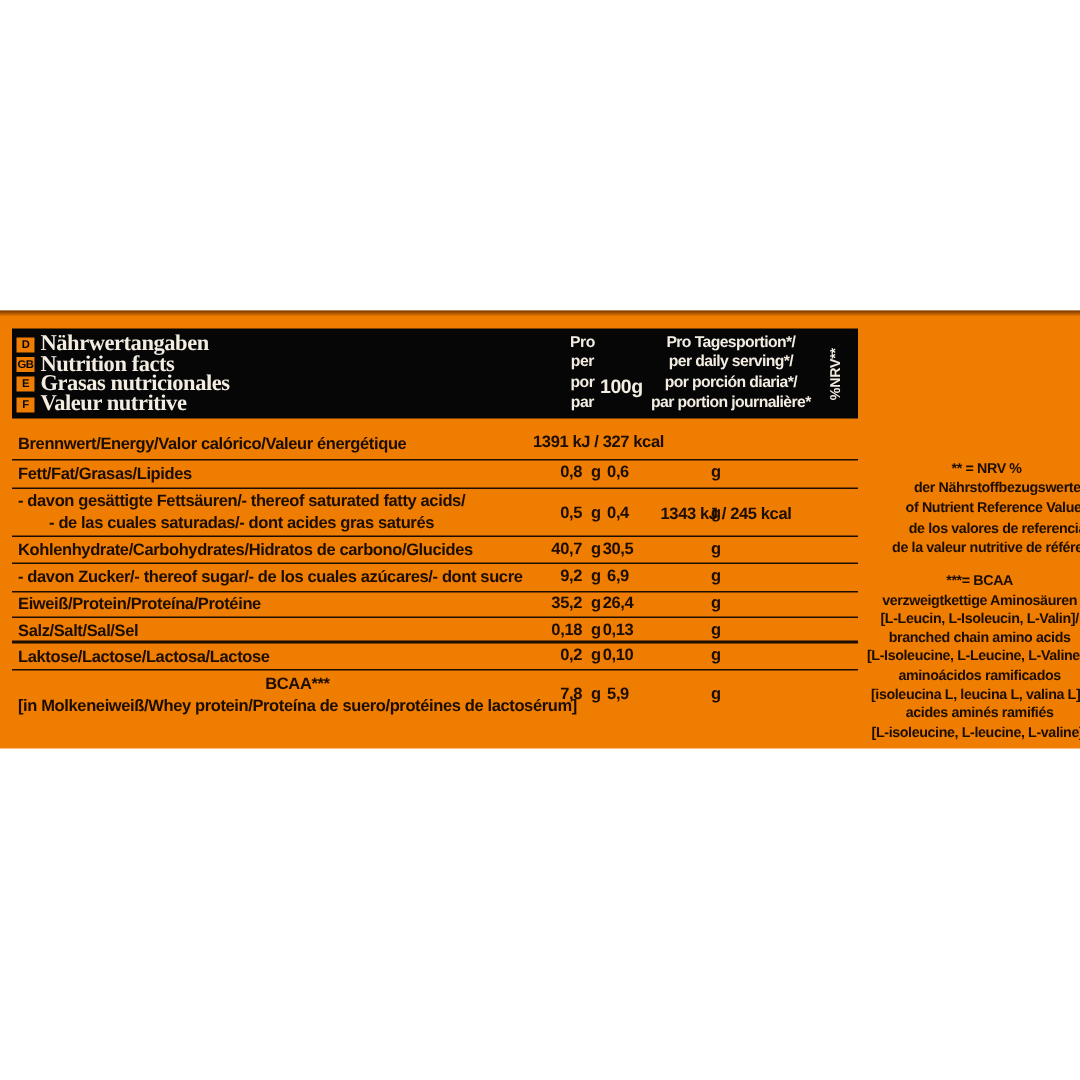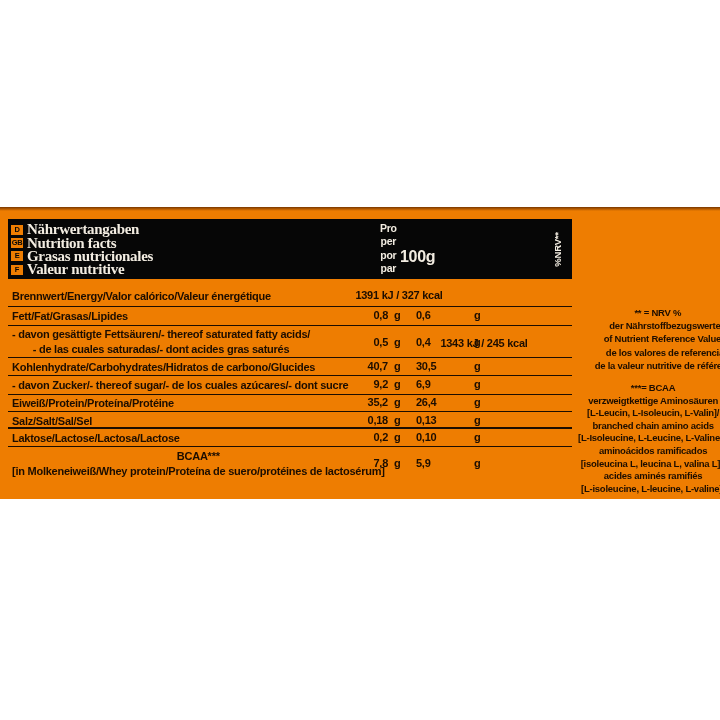--- a/index.html
+++ b/index.html
@@ -23,32 +23,32 @@
   }
   .langcol{position:absolute;left:3px;top:4px;}
   .langrow{display:flex;align-items:center;height:13.4px;}
   .langbox{
     width:12px;height:10px;background:#EE7D01;color:#060606;
     font-size:7.5px;line-height:10px;text-align:center;margin-right:4px;
     letter-spacing:-0.3px;flex:0 0 auto;
   }
   .langlbl{font-size:15px;letter-spacing:-0.3px;font-family:Liberation Serif, serif;}
   .percol{position:absolute;left:372px;top:3px;font-size:10.5px;line-height:13.4px;letter-spacing:-0.3px;}
-  .amount{position:absolute;left:392px;top:0;height:76px;display:flex;align-items:center;font-size:16px;letter-spacing:-0.3px;}
+  .amount{position:absolute;left:392px;top:0;height:76px;display:flex;align-items:center;font-size:13px;letter-spacing:-0.3px;}
   .servcol{position:absolute;left:426px;top:3px;font-size:10.5px;line-height:13.4px;letter-spacing:-0.4px;}
   .nrvcol{position:absolute;left:532px;top:0;width:34px;height:60px;display:flex;align-items:center;justify-content:center;}
   .nrvcol span{transform:rotate(-90deg);white-space:nowrap;font-size:9.5px;letter-spacing:-0.2px;}
   
   .row{position:absolute;left:8px;width:564px;font-size:11px;letter-spacing:-0.25px;}
   .lbl{position:absolute;left:4px;top:0;line-height:14.8px;}
   .val-wide1{position:absolute;left:321px;top:0;width:140px;text-align:center;}
   .val-wide2{position:absolute;left:406px;top:0;width:140px;text-align:center;margin-top:48px;}
   .num1{position:absolute;left:292px;top:0;width:88px;text-align:right;}
   .unit1{position:absolute;left:386px;top:0;}
-  .num2{position:absolute;left:372px;top:0;width:64px;text-align:left;padding-left:36px;}
+  .num2{position:absolute;left:372px;top:0;width:64px;text-align:center;}
   .unit2{position:absolute;left:466px;top:0;}
   .vshift .num1,.vshift .unit1,.vshift .num2,.vshift .unit2{top:9px;}
   .vshift2 .num1,.vshift2 .unit1,.vshift2 .num2,.vshift2 .unit2{top:8px;}
   .hr{position:absolute;left:8px;width:564px;height:1px;background:#1C0D00;}
   .hr.thick{height:2px;}
   
   .note{position:absolute;left:578px;font-size:9.5px;letter-spacing:-0.25px;line-height:13.2px;}
   .note3{line-height:12.6px;}
 </style>
 </head>
@@ -75,20 +75,24 @@
         <div class="langrow">
           <span class="langbox">F</span>
           <span class="langlbl">Valeur nutritive</span>
         </div>
       </div>
       <div class="percol pre">Pro
 per
 por
 par</div>
       <div class="amount">100g</div>
+      <div class="servcol pre">Pro Tagesportion*/
+per daily serving*/
+por porción diaria*/
+par portion journalière*</div>
       <div class="nrvcol">
         <span>%NRV**</span>
       </div>
     </div>
 
     <div class="row" style="top:82px">
       <span class="lbl pre">Brennwert/Energy/Valor calórico/Valeur énergétique</span>
       <span class="val-wide1">1391 kJ / 327 kcal</span>
       <span class="val-wide2">1343 kJ / 245 kcal</span>
     </div>

